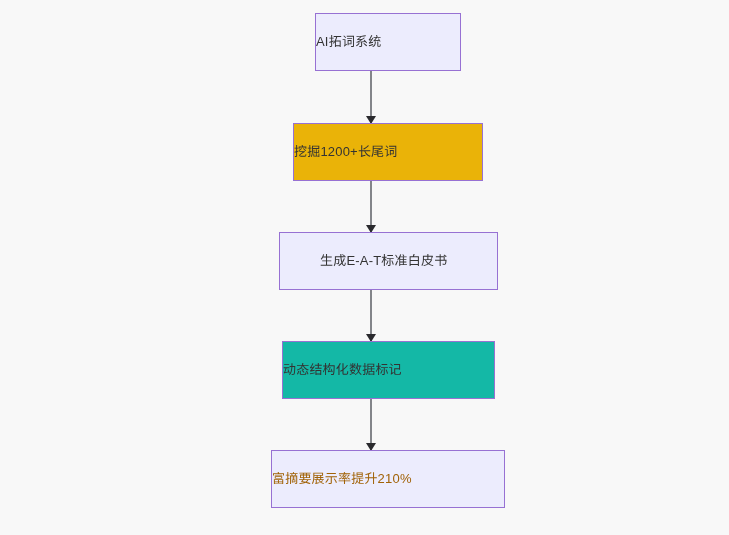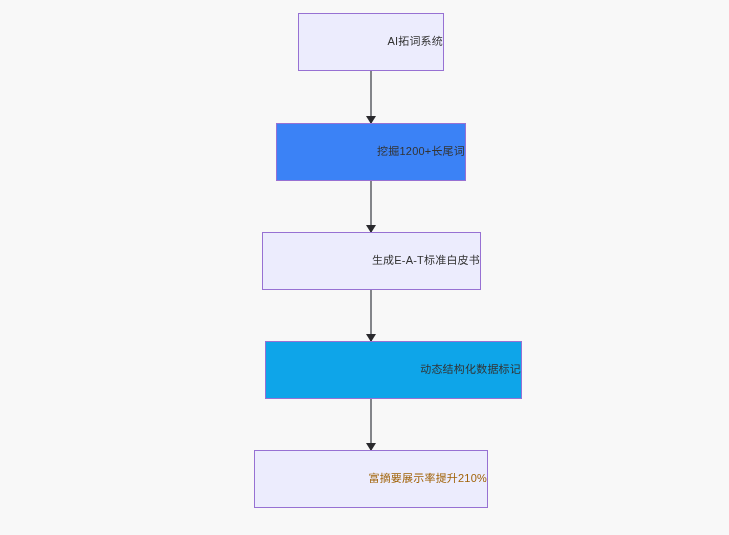--- a/index.html
+++ b/index.html
@@ -19,26 +19,27 @@
     width: 729px;
     height: 535px;
   }
   .node {
     position: absolute;
     box-sizing: border-box;
     background: #ececfd;
     border: 1.5px solid #9771d3;
     display: flex;
     align-items: center;
-    justify-content: flex-end;
+    justify-content: flex-start;
     color: #333333;
-    font-size: 11px;
+    font-size: 13px;
     line-height: 1.2;
     letter-spacing: 0.2px;
     white-space: nowrap;
+    margin-left: 17px;
   }
   .node-label {
     display: block;
   }
   .edge {
     position: absolute;
     width: 10px;
   }
   .edge .edge-line {
     position: absolute;
@@ -66,39 +67,39 @@
 
   <div class="node" style="left: 298px; top: 13px; width: 146px; height: 58px; background: rgb(236, 236, 253); border-color: rgb(151, 113, 211); color: rgb(51, 51, 51);">
     <span class="node-label">AI拓词系统</span>
   </div>
 
   <div class="edge" style="left: 366px; top: 71px; height: 52px;">
     <span class="edge-line" style="background: rgb(131, 133, 138);"></span>
     <span class="edge-arrow" style="border-top-color: rgb(42, 42, 46);"></span>
   </div>
 
-  <div class="node" style="left: 276px; top: 123px; width: 190px; height: 58px; background: #3b82f6; border-color: rgb(151, 113, 211); color: rgb(51, 51, 51);">
+  <div class="node" style="left: 276px; top: 123px; width: 190px; height: 58px; background: #eab308; border-color: rgb(151, 113, 211); color: rgb(51, 51, 51);">
     <span class="node-label">挖掘1200+长尾词</span>
   </div>
 
   <div class="edge" style="left: 366px; top: 181px; height: 51px;">
     <span class="edge-line" style="background: rgb(131, 133, 138);"></span>
     <span class="edge-arrow" style="border-top-color: rgb(42, 42, 46);"></span>
   </div>
 
-  <div class="node" style="left: 262px; top: 232px; width: 219px; height: 58px; background: rgb(236, 236, 253); border-color: rgb(151, 113, 211); color: rgb(51, 51, 51);">
+  <div class="node" style="left: 262px; top: 232px; width: 219px; height: 58px; background: rgb(236, 236, 253); border-color: rgb(151, 113, 211); color: rgb(51, 51, 51); padding-left: 40px;">
     <span class="node-label">生成E-A-T标准白皮书</span>
   </div>
 
   <div class="edge" style="left: 366px; top: 290px; height: 51px;">
     <span class="edge-line" style="background: rgb(131, 133, 138);"></span>
     <span class="edge-arrow" style="border-top-color: rgb(42, 42, 46);"></span>
   </div>
 
-  <div class="node" style="left: 265px; top: 341px; width: 257px; height: 58px; background: #0ea5e9; border-color: rgb(151, 113, 211); color: rgb(51, 51, 51);">
+  <div class="node" style="left: 265px; top: 341px; width: 213px; height: 58px; background: #14b8a6; border-color: rgb(151, 113, 211); color: rgb(51, 51, 51);">
     <span class="node-label">动态结构化数据标记</span>
   </div>
 
   <div class="edge" style="left: 366px; top: 399px; height: 51px;">
     <span class="edge-line" style="background: rgb(131, 133, 138);"></span>
     <span class="edge-arrow" style="border-top-color: rgb(42, 42, 46);"></span>
   </div>
 
   <div class="node" style="left: 254px; top: 450px; width: 234px; height: 58px; background: rgb(236, 236, 253); border-color: rgb(151, 113, 211); color: #a16207;">
     <span class="node-label">富摘要展示率提升210%</span>

